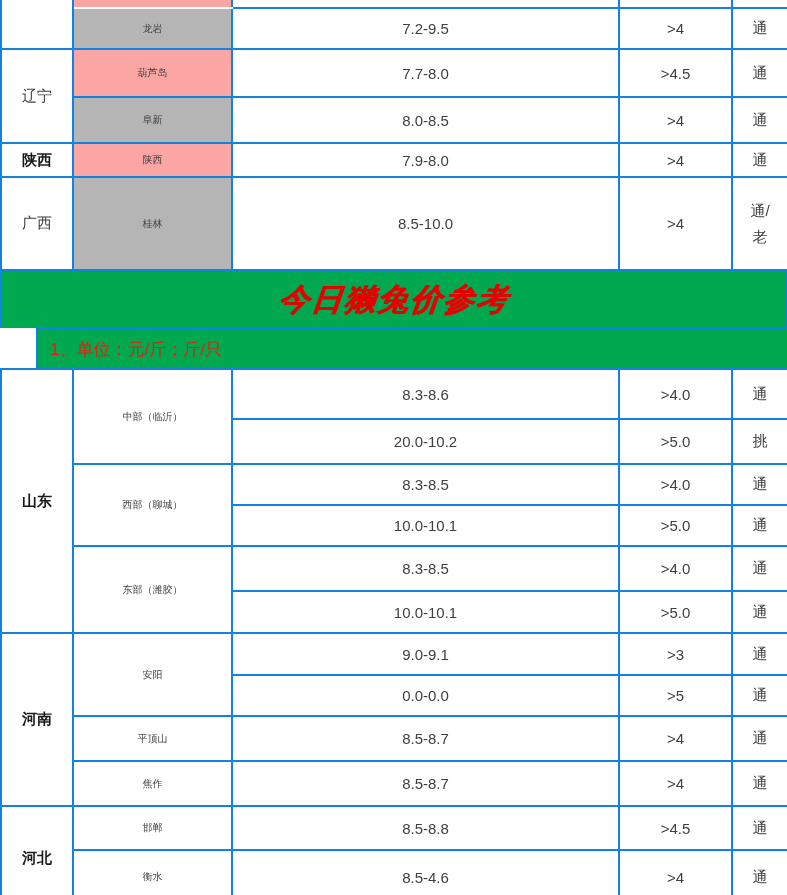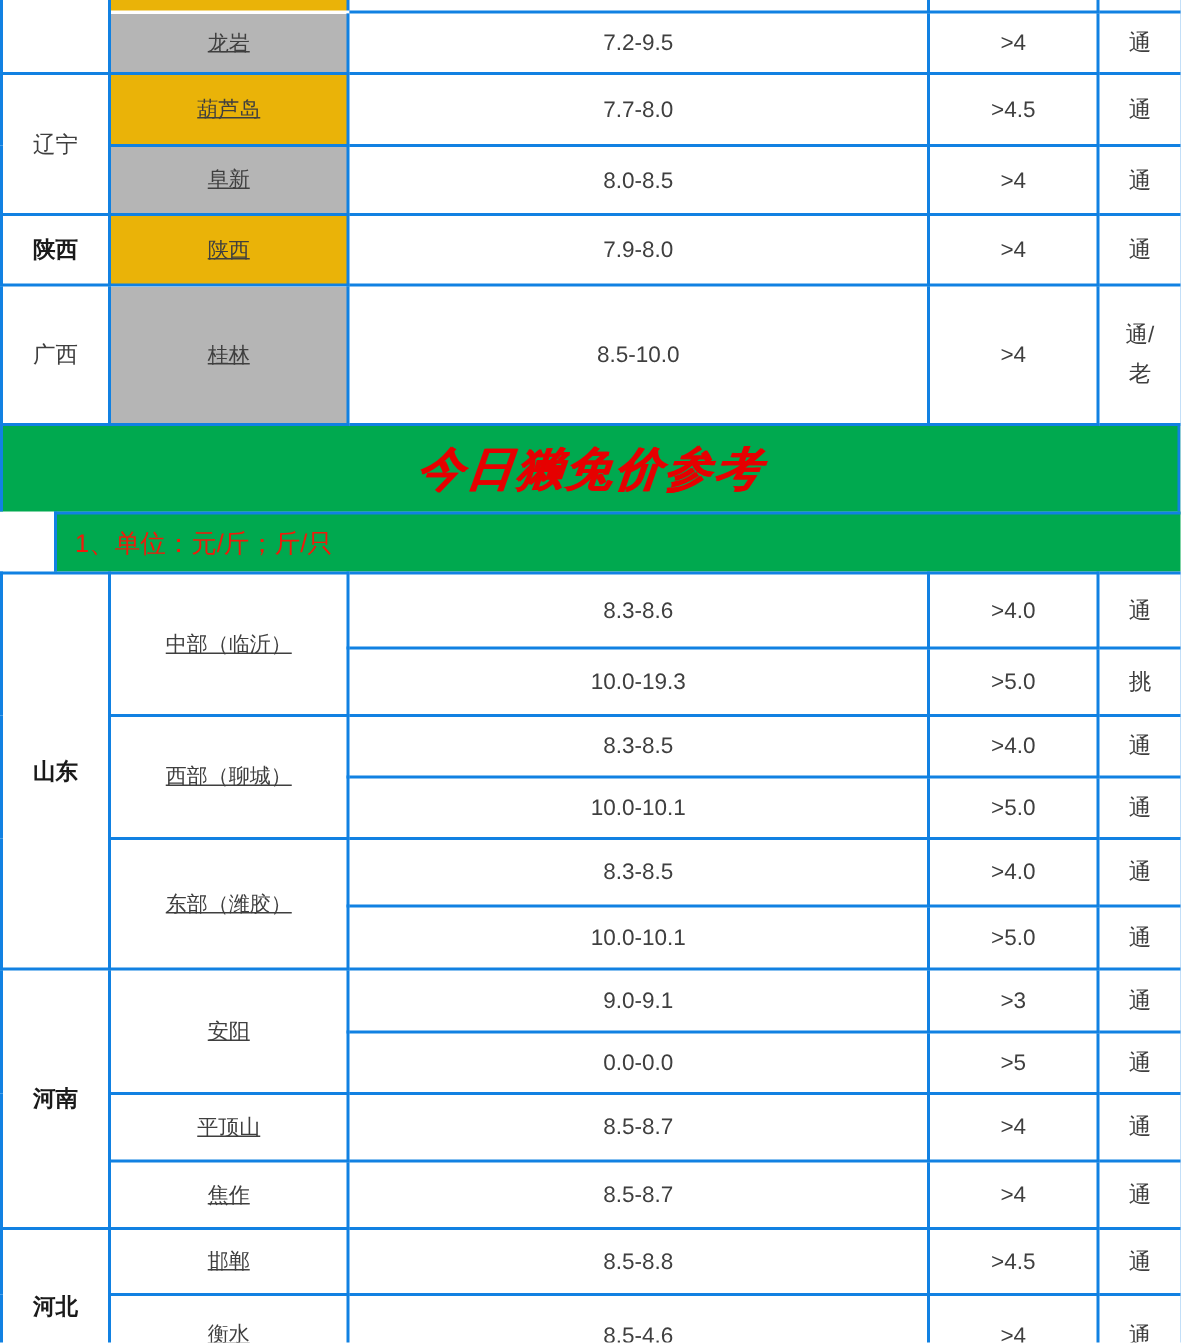--- a/index.html
+++ b/index.html
@@ -10,23 +10,23 @@
   table{border-collapse:collapse;table-layout:fixed;width:787px;}
   td{
     border:2px solid #1181e2;
     text-align:center;vertical-align:middle;
     color:#3f3f3f;font-size:15px;padding:0;overflow:hidden;
   }
   tr.cut-top td{border-top:none;}
   tr.cut-bottom td{border-bottom:none;}
   td.prov{font-size:15px;font-family:Liberation Mono, monospace;}
   td.prov.bold{font-weight:bold;color:#1a1a1a;}
-  td.city{font-size:14px;text-decoration:underline;}
+  td.city{font-size:10px;}
   td.shade-dark{background:#b5b5b5;}
-  td.shade-light{background:#eab308;}
+  td.shade-light{background:#fca5a5;}
   td.white-gap{border-bottom:2px solid #ffffff;}
   td.grade span{display:block;line-height:1.7;}
   
   .banner-title{
     box-sizing:border-box;height:57px;width:787px;
     background:#00a94f;
     border-left:2px solid #1181e2;border-right:2px solid #1181e2;
     display:flex;align-items:center;justify-content:center;
   }
   .banner-title .t{
@@ -75,21 +75,21 @@
     <td>7.7-8.0</td>
     <td>&gt;4.5</td>
     <td class="grade">通</td>
   </tr>
   <tr style="height:46px">
     <td class="city shade-dark">阜新</td>
     <td>8.0-8.5</td>
     <td>&gt;4</td>
     <td class="grade">通</td>
   </tr>
-  <tr style="height:47px">
+  <tr style="height:34px">
     <td class="prov bold">陕西</td>
     <td class="city shade-light">陕西</td>
     <td>7.9-8.0</td>
     <td>&gt;4</td>
     <td class="grade">通</td>
   </tr>
   <tr style="height:93px">
     <td class="prov">广西</td>
     <td class="city shade-dark">桂林</td>
     <td>8.5-10.0</td>
@@ -120,21 +120,21 @@
 
   <tbody>
       <tr style="height:50px">
     <td class="prov bold" rowspan="6">山东</td>
     <td class="city" rowspan="2">中部（临沂）</td>
     <td>8.3-8.6</td>
     <td>&gt;4.0</td>
     <td class="grade">通</td>
   </tr>
   <tr style="height:45px">
-    <td>10.0-19.3</td>
+    <td>20.0-10.2</td>
     <td>&gt;5.0</td>
     <td class="grade">挑</td>
   </tr>
   <tr style="height:41px">
     <td class="city" rowspan="2">西部（聊城）</td>
     <td>8.3-8.5</td>
     <td>&gt;4.0</td>
     <td class="grade">通</td>
   </tr>
   <tr style="height:41px">

